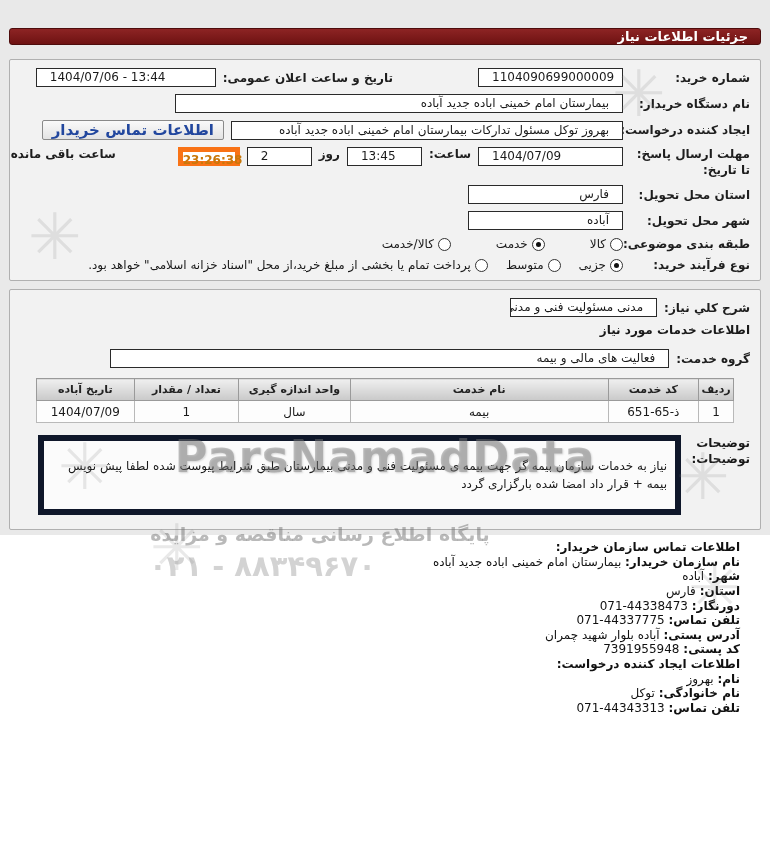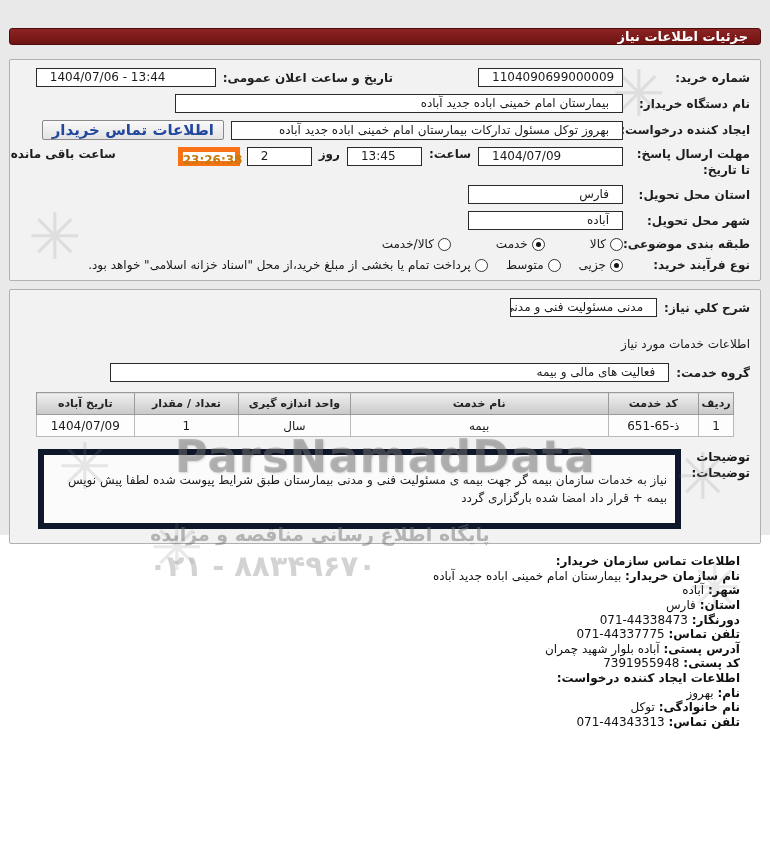--- a/index.html
+++ b/index.html
@@ -89,21 +89,21 @@
     background:#fff; position:relative; display:inline-block;
   }
   .radio[data-selected="true"]::after {
     content:""; position:absolute; left:3px; top:3px; right:3px; bottom:3px;
     background:#111; border-radius:50%;
   }
   .gap45 .opt { margin-inline-end:45px; }
   .gap18 .opt { margin-inline-end:18px; }
 
   
-  .heading { font-weight:normal; margin-top:20px; }
+  .heading { font-weight:bold; margin-top:6px; }
   .grouprow { margin-top:12px; }
   .grouprow .input { flex:1; margin-left:90px; }
 
   .tbl-wrap { margin:10px 16px 0 16px; }
   table { width:100%; border-collapse:collapse; table-layout:fixed; }
   th {
     background:linear-gradient(#efefef,#c9c9c9);
     border:1px solid #9a9a9a;
     font-size:11px; font-weight:bold;
     padding:4px 2px; text-align:center; color:#222;

